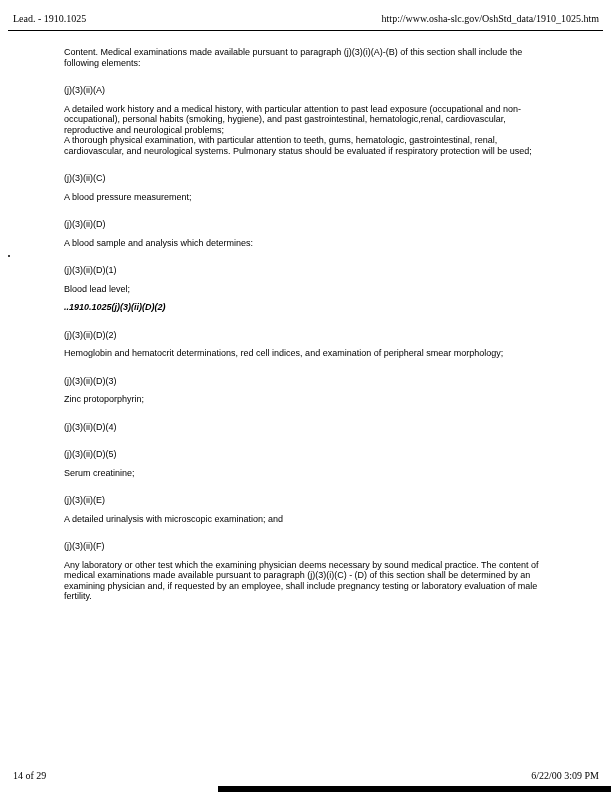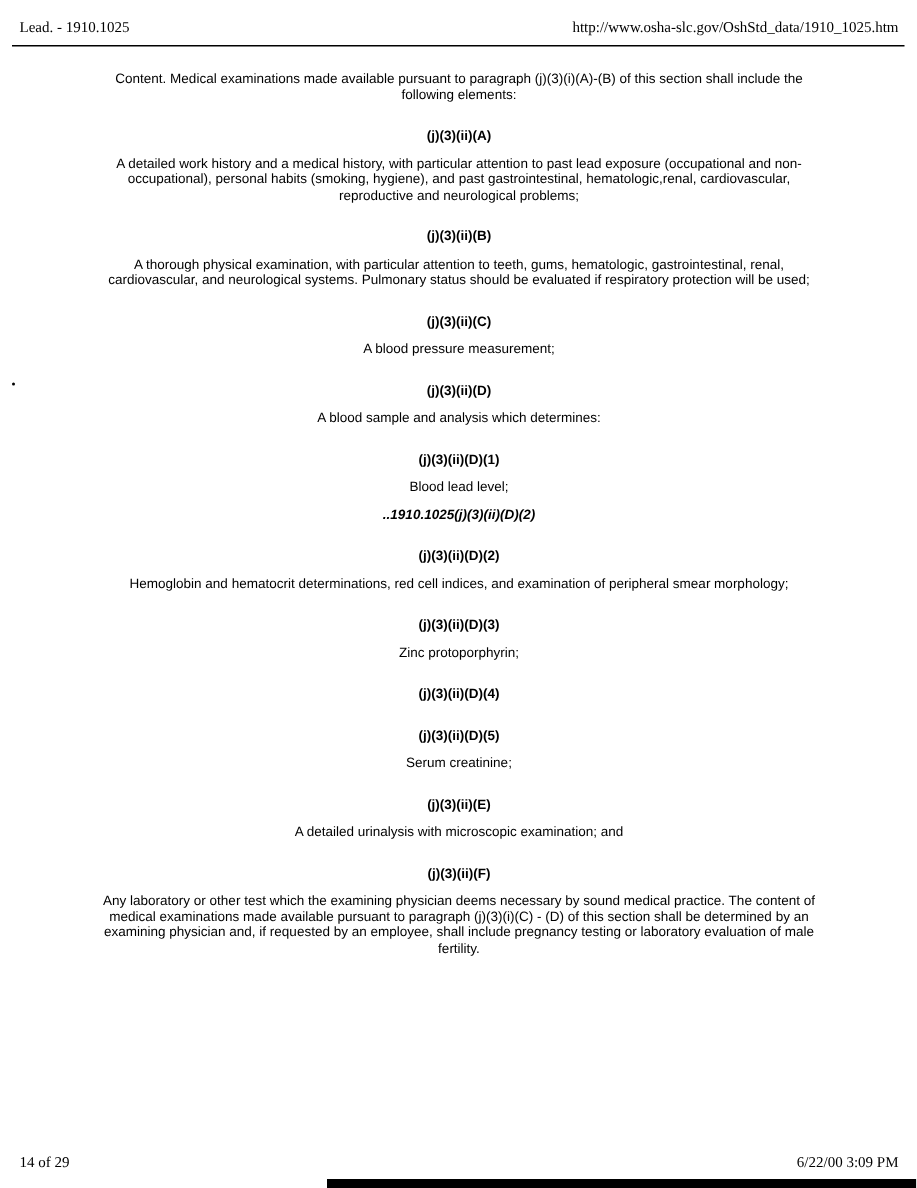--- a/index.html
+++ b/index.html
@@ -36,25 +36,24 @@
     border-top: 1px solid #000000;
   }
   .doc-body {
     position: absolute;
     top: 47px;
     left: 64px;
     width: 484px;
     font-family: "Liberation Sans", sans-serif;
     font-size: 9px;
     line-height: 10.5px;
-    text-align: center;
   }
   .block { margin: 0; }
   .block.heading {
-    font-weight: bold;
+    font-weight: normal;
     margin-top: 17px;
     margin-bottom: 8px;
   }
   .block.ref {
     font-weight: bold;
     font-style: italic;
     margin-top: 8px;
   }
   .footer {
     position: absolute;
@@ -92,21 +91,20 @@
     <span>Lead. - 1910.1025</span>
     <span>http://www.osha-slc.gov/OshStd_data/1910_1025.htm</span>
   </div>
 
   <div class="top-rule"></div>
 
   <div class="doc-body">
       <div class="block paragraph">Content. Medical examinations made available pursuant to paragraph (j)(3)(i)(A)-(B) of this section shall include the following elements:</div>
       <div class="block heading">(j)(3)(ii)(A)</div>
       <div class="block paragraph">A detailed work history and a medical history, with particular attention to past lead exposure (occupational and non-occupational), personal habits (smoking, hygiene), and past gastrointestinal, hematologic,renal, cardiovascular, reproductive and neurological problems;</div>
-      <div class="block heading">(j)(3)(ii)(B)</div>
       <div class="block paragraph">A thorough physical examination, with particular attention to teeth, gums, hematologic, gastrointestinal, renal, cardiovascular, and neurological systems. Pulmonary status should be evaluated if respiratory protection will be used;</div>
       <div class="block heading">(j)(3)(ii)(C)</div>
       <div class="block paragraph">A blood pressure measurement;</div>
       <div class="block heading">(j)(3)(ii)(D)</div>
       <div class="block paragraph">A blood sample and analysis which determines:</div>
       <div class="block heading">(j)(3)(ii)(D)(1)</div>
       <div class="block paragraph">Blood lead level;</div>
       <div class="block ref">..1910.1025(j)(3)(ii)(D)(2)</div>
       <div class="block heading">(j)(3)(ii)(D)(2)</div>
       <div class="block paragraph">Hemoglobin and hematocrit determinations, red cell indices, and examination of peripheral smear morphology;</div>

